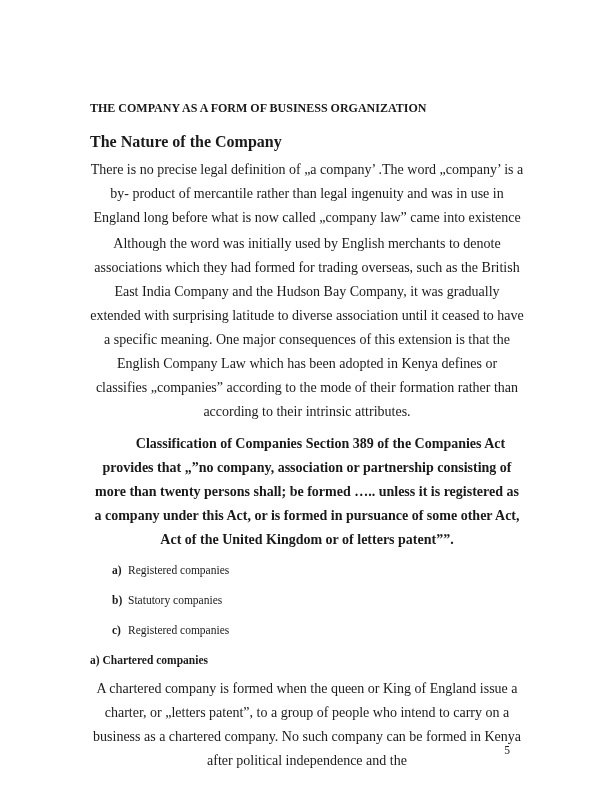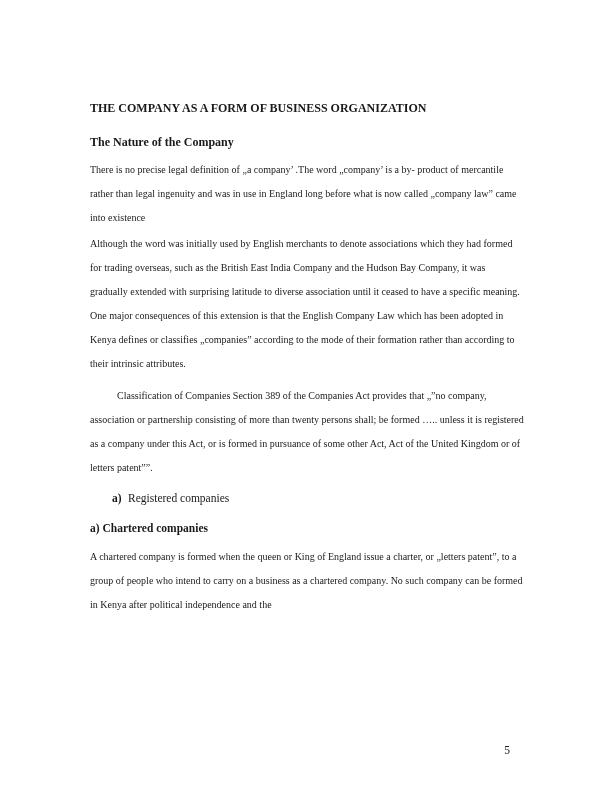--- a/index.html
+++ b/index.html
@@ -23,33 +23,33 @@
     overflow: hidden;
     margin-top: 12px;
   }
   .doc-title {
     font-size: 12px;
     font-weight: bold;
     line-height: 24px;
     margin: 0 0 10px 0;
   }
   .section-heading {
-    font-size: 12px;
+    font-size: 16px;
     font-weight: bold;
     line-height: 24px;
     margin: 0 0 4px 0;
   }
   p.para {
-    font-size: 10px;
+    font-size: 14px;
     line-height: 24px;
     margin: 0 0 2px 0;
-    text-align: left;
+    text-align: center;
   }
   p.classification {
-    font-weight: normal;
+    font-weight: bold;
     text-indent: 27px;
     margin-top: 8px;
     margin-bottom: 6px;
   }
   p.types-intro {
     margin-top: 6px;
     margin-bottom: 8px;
   }
   .list {
     margin: 0 0 2px 0;
@@ -93,20 +93,26 @@
 
   <p class="para">Although the word was initially used by English merchants to denote associations which they had formed for trading overseas, such as the British East India Company and the Hudson Bay Company, it was gradually extended with surprising latitude to diverse association until it ceased to have a specific meaning. One major consequences of this extension is that the English Company Law which has been adopted in Kenya defines or classifies „companies” according to the mode of their formation rather than according to their intrinsic attributes.</p>
 
   <p class="para classification">Classification of Companies Section 389 of the Companies Act provides that „”no company, association or partnership consisting of more than twenty persons shall; be formed ….. unless it is registered as a company under this Act, or is formed in pursuance of some other Act, Act of the United Kingdom or of letters patent””.</p>
 
 
   <div class="list">
     <div class="list-item">
       <span class="marker">a)</span><span>Registered companies</span>
     </div>
+    <div class="list-item">
+      <span class="marker">b)</span><span>Statutory companies</span>
+    </div>
+    <div class="list-item">
+      <span class="marker">c)</span><span>Registered companies</span>
+    </div>
   </div>
 
   <h3 class="subsection-heading">a) Chartered companies</h3>
 
   <p class="para">A chartered company is formed when the queen or King of England issue a charter, or „letters patent”, to a group of people who intend to carry on a business as a chartered company. No such company can be formed in Kenya after political independence and the</p>
 
   <div class="page-number">5</div>
 
 </div>
 

